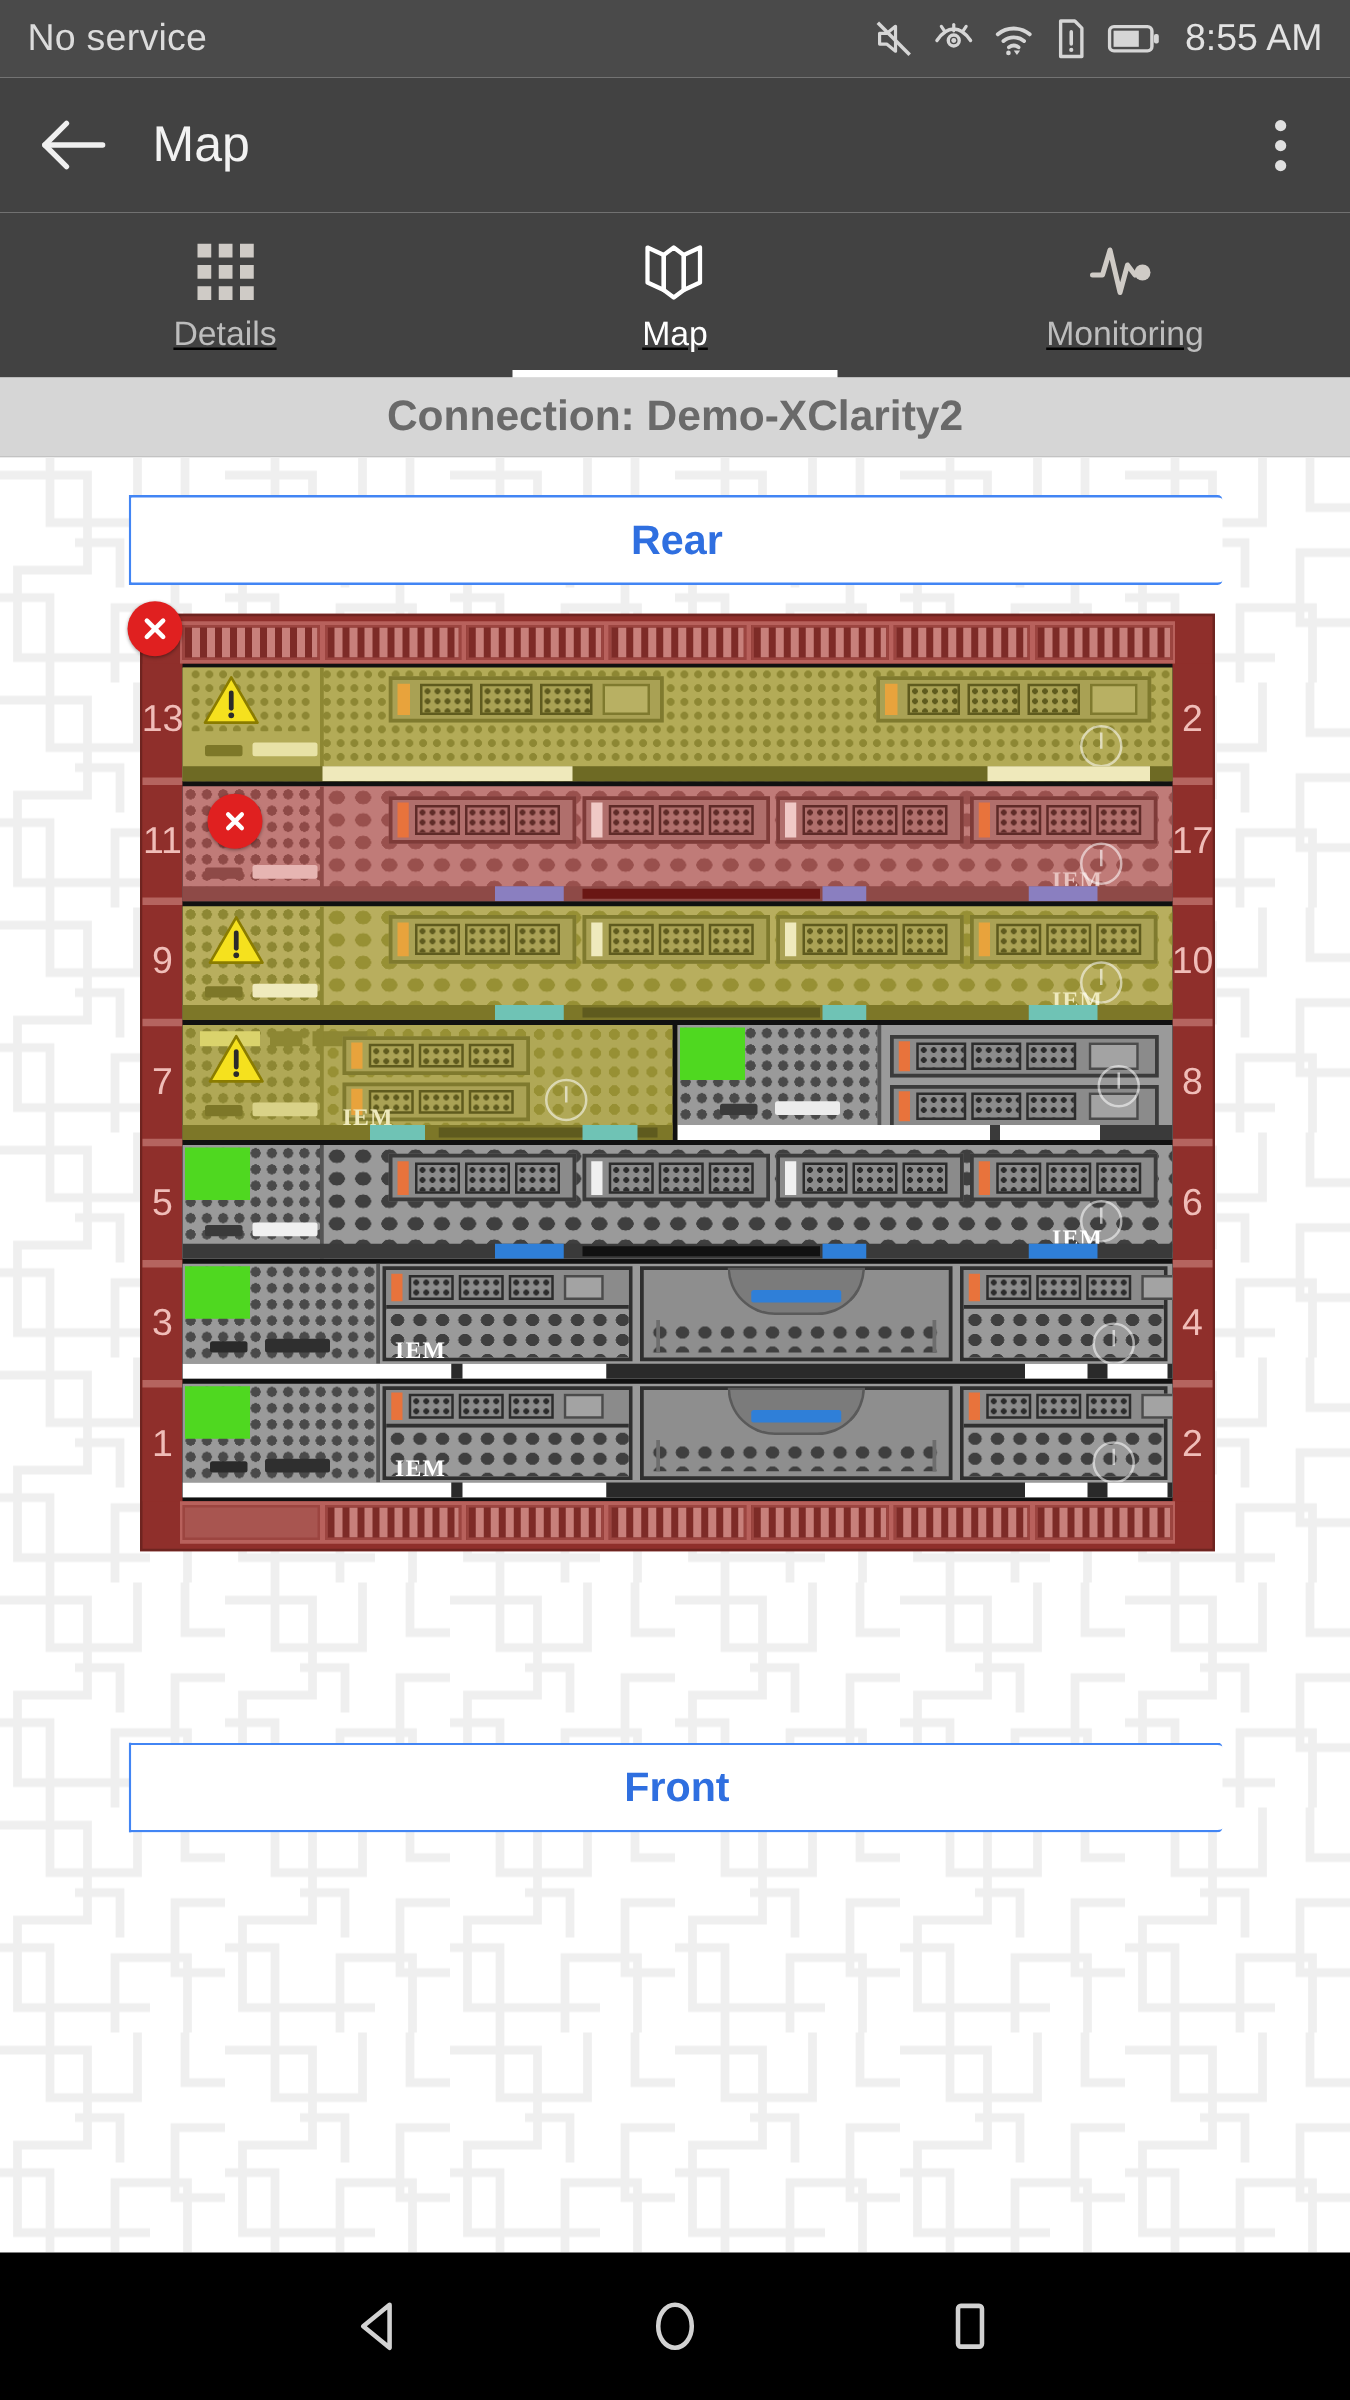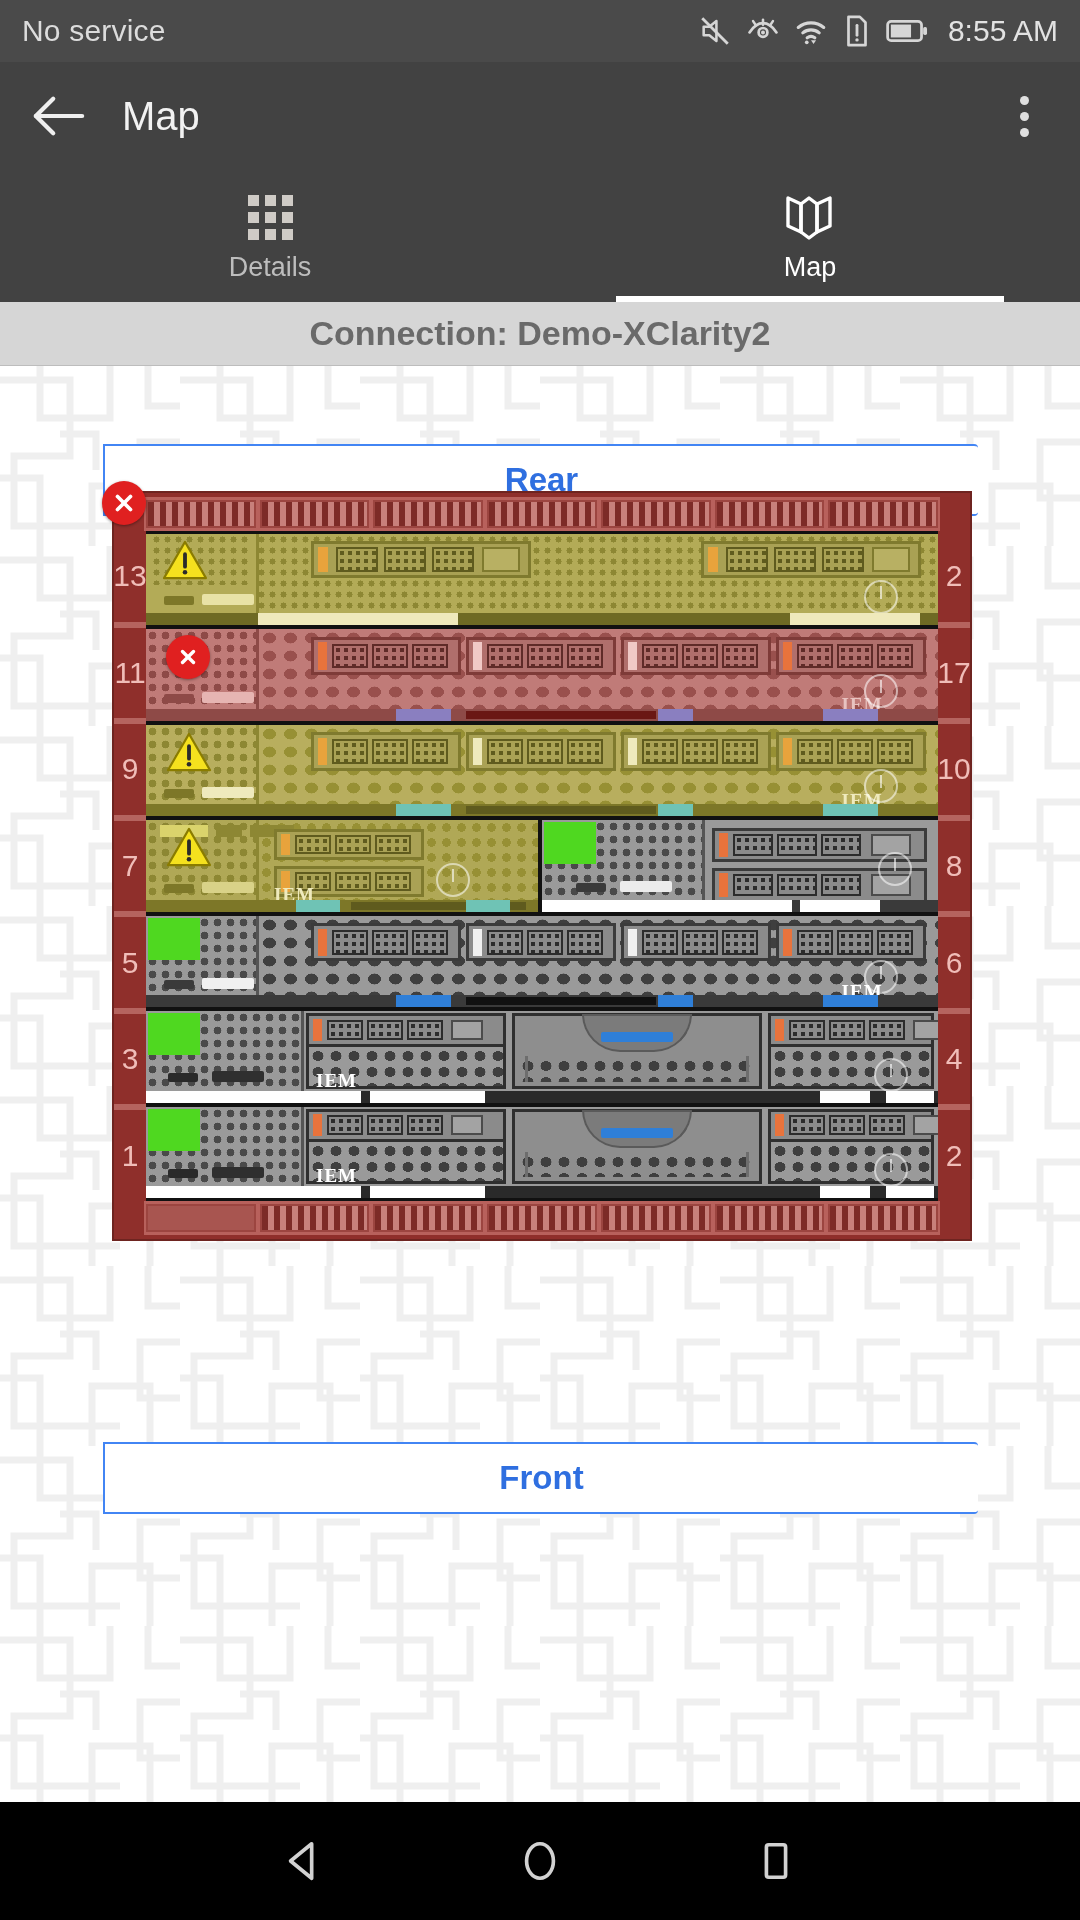--- a/index.html
+++ b/index.html
@@ -23,21 +23,21 @@
 
   
   .appbar { height:108px; background:#424242; display:flex; align-items:center; padding:0 28px; }
   .back-btn { width:62px; height:62px; display:flex; align-items:center; justify-content:center; cursor:pointer; }
   .appbar-title { font-size:40px; color:#f2f2f2; margin-left:32px; font-weight:400; }
   .overflow-btn { margin-left:auto; width:56px; height:62px; display:flex; flex-direction:column;
       align-items:center; justify-content:center; gap:7px; cursor:pointer; }
   .overflow-btn i { width:9px; height:9px; border-radius:50%; background:#e0e0e0; display:block; }
 
   
-  .tabbar { height:132px; background:#424242; display:flex; }
+  .tabbar { height:132px; background:#424242; display:flex;text-decoration:underline; }
   .tab { flex:1; display:flex; flex-direction:column; align-items:center; justify-content:center;
       gap:12px; position:relative; cursor:pointer; }
   .tab-label { font-size:27px; color:#bdbdbd; }
   .tab.active .tab-label { color:#ffffff; }
   .tab-underline { position:absolute; bottom:0; left:14%; right:14%; height:6px; background:#ffffff; }
   .tab-ico { height:50px; display:flex; align-items:flex-end; justify-content:center; }
 
   
   .grid-ico { display:grid; grid-template-columns:repeat(3,11px); grid-template-rows:repeat(3,11px);
       gap:6px; }
@@ -58,21 +58,21 @@
   .bg-pattern { position:absolute; inset:0; opacity:1; }
 
   .seg-group { position:absolute; display:flex; }
   .seg {
     flex:1; height:72px; display:flex; align-items:center; justify-content:center;
     font-size:33px; font-weight:700; border:2px solid #4285f4; cursor:pointer;
   }
   .seg.on  { background:#4285f4; color:#ffffff; }
   .seg.off { background:#ffffff; color:#2f6fe0; }
   .seg:first-child { border-radius:4px 0 0 4px; border-right:none; }
-  .seg:last-child  { border-radius:0 4px 4px 0;margin-top:48px; }
+  .seg:last-child  { border-radius:0 4px 4px 0; }
 
   #view-seg   { left:103px; top:30px; width:875px; }
   #legend-seg { left:103px; top:1028px; width:875px; }
 
   
   .rack {
     position:absolute; left:112px; top:125px; width:860px; height:750px;
     background:#8f2f2b;
     border:2px solid #6e2420;
   }
@@ -235,20 +235,29 @@
         <path d="M2 4l6.5 3v14L2 18z" fill="none" stroke="#ffffff" stroke-width="1.7" stroke-linejoin="round"></path>
         <path d="M8.5 7l4-3 4 3v14l-4 3-4-3z" fill="none" stroke="#ffffff" stroke-width="1.7" stroke-linejoin="round"></path>
         <path d="M16.5 7L23 4v14l-6.5 3z" fill="none" stroke="#ffffff" stroke-width="1.7" stroke-linejoin="round"></path>
       </svg>
     </div>
     <div class="tab-label">Map</div>
     <div class="tab-underline"></div>
   </div>
 
 
+  <div class="tab">
+    <div class="tab-ico">
+      <svg width="56" height="50" viewBox="0 0 28 25">
+        <polyline points="1,15 5,15 8,5 12,22 15,11 18,15" fill="none" stroke="#cfcbc6" stroke-width="2" stroke-linecap="round" stroke-linejoin="round"></polyline>
+        <circle cx="21" cy="14" r="3.2" fill="#cfcbc6"></circle>
+      </svg>
+    </div>
+    <div class="tab-label">Monitoring</div>
+  </div>
 </div>
 
 <div class="connbar">
   <span>Connection: Demo-XClarity2</span>
 </div>
 
 <div class="content">
 
   <svg class="bg-pattern" width="1080" height="1436" viewBox="0 0 1080 1436" preserveAspectRatio="none">
     <defs>

